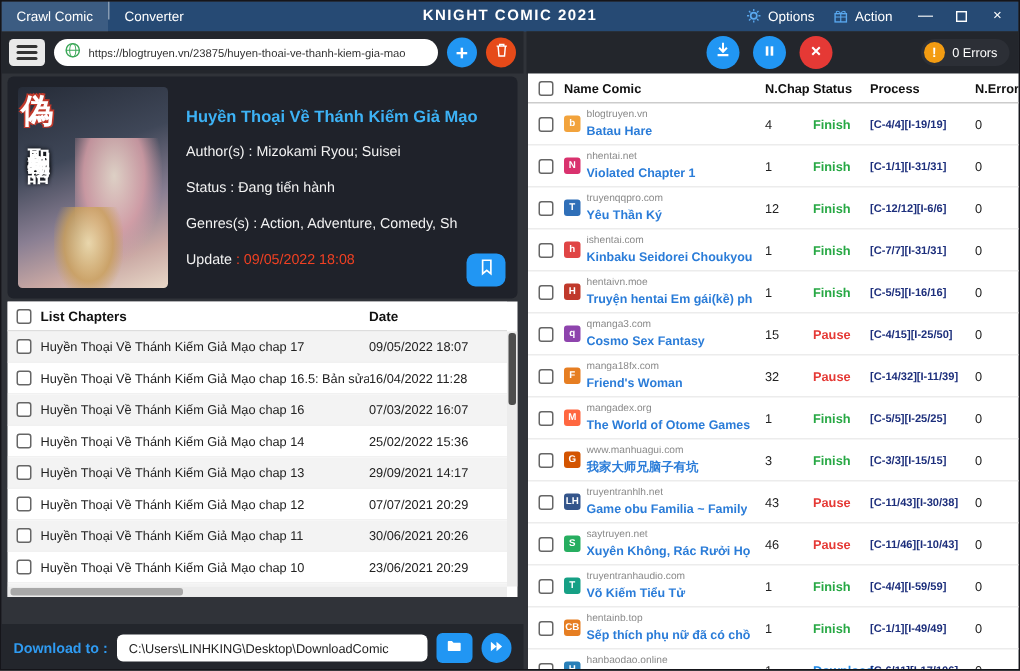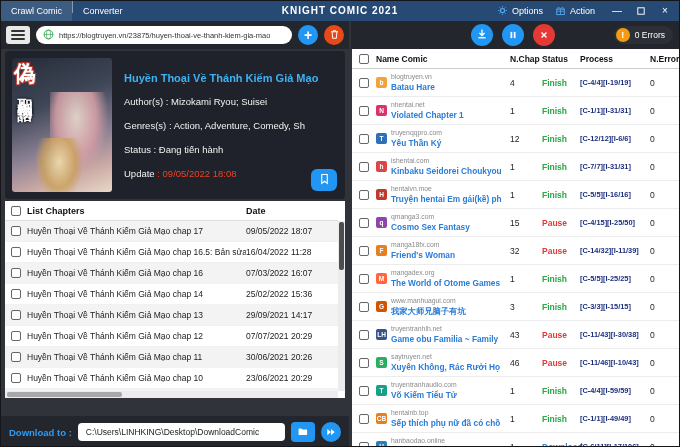--- a/index.html
+++ b/index.html
@@ -171,22 +171,22 @@
     </div>
 
     <div class="infopanel">
       <div class="cover">
         <div class="cover-badge">偽</div>
         <div class="cover-spine">聖剣物語</div>
       </div>
       <div class="info">
         <div class="comic-title">Huyền Thoại Về Thánh Kiếm Giả Mạo</div>
         <div class="info-line"><span>Author(s)</span> <span>: Mizokami Ryou; Suisei</span></div>
+        <div class="info-line"><span>Status</span> <span>: Đang tiến hành</span></div>
         <div class="info-line"><span>Genres(s)</span> <span>: Action, Adventure, Comedy, Sh</span></div>
-        <div class="info-line"><span>Status</span> <span>: Đang tiến hành</span></div>
         <div class="info-line"><span>Update</span> <span class="red">: 09/05/2022 18:08</span></div>
       </div>
       <div class="bookmark-btn">
         <span>
           <svg viewBox="0 0 16 16" width="11" height="12">
               <path d="M4 1.5h8v13l-4-3.2-4 3.2z" fill="none" stroke="#fff" stroke-width="1.6"></path>
             </svg>
         </span>
       </div>
     </div>

